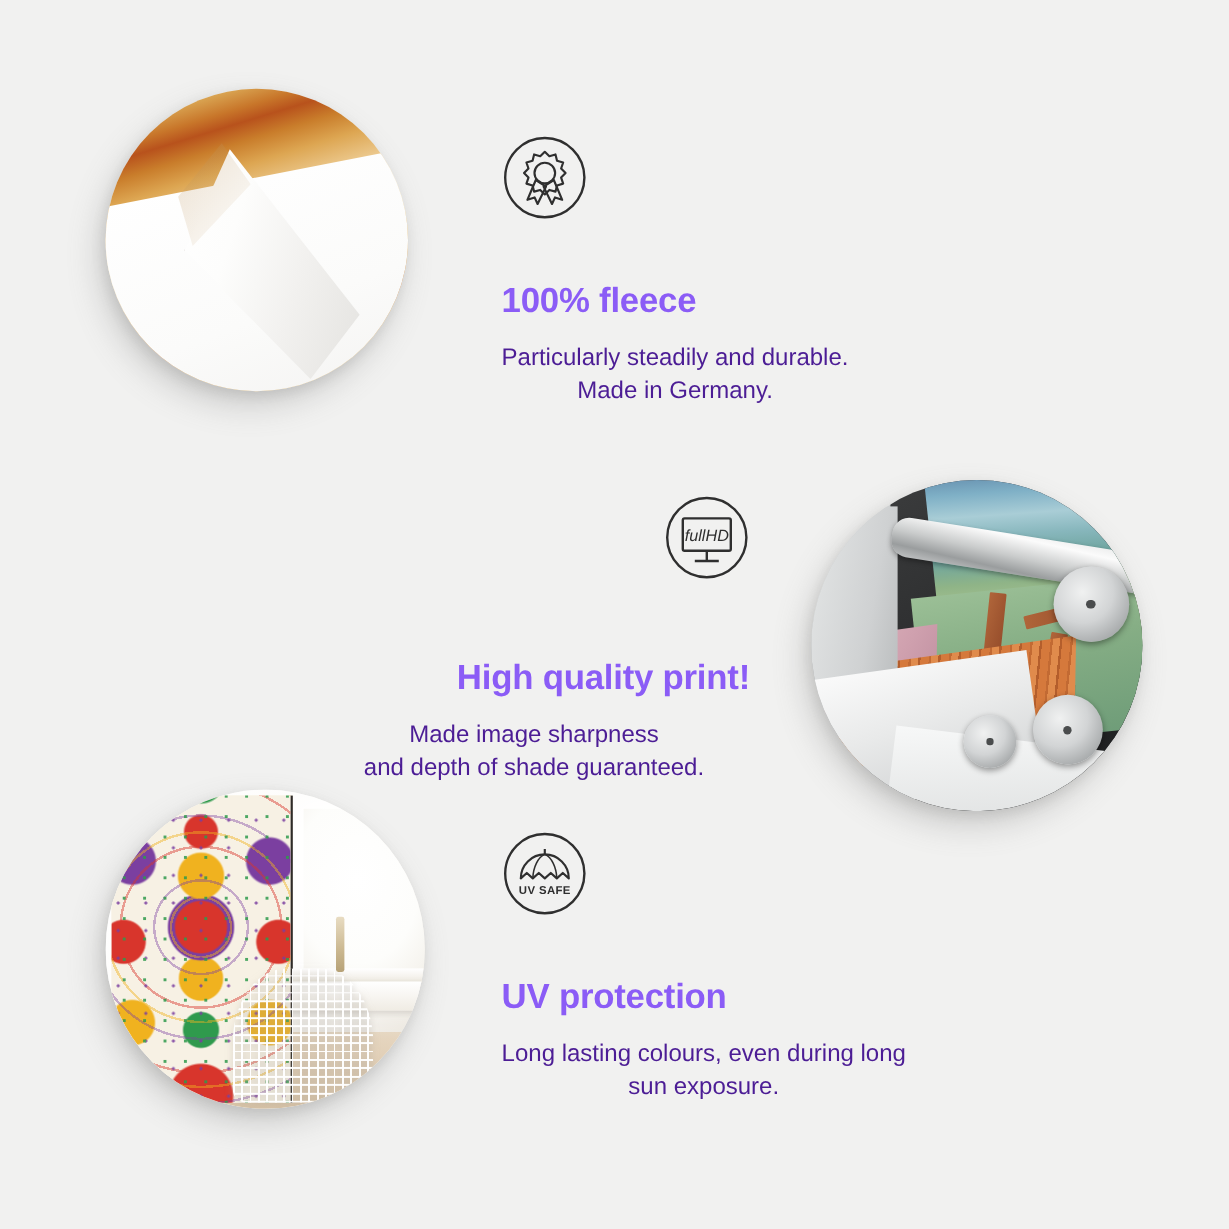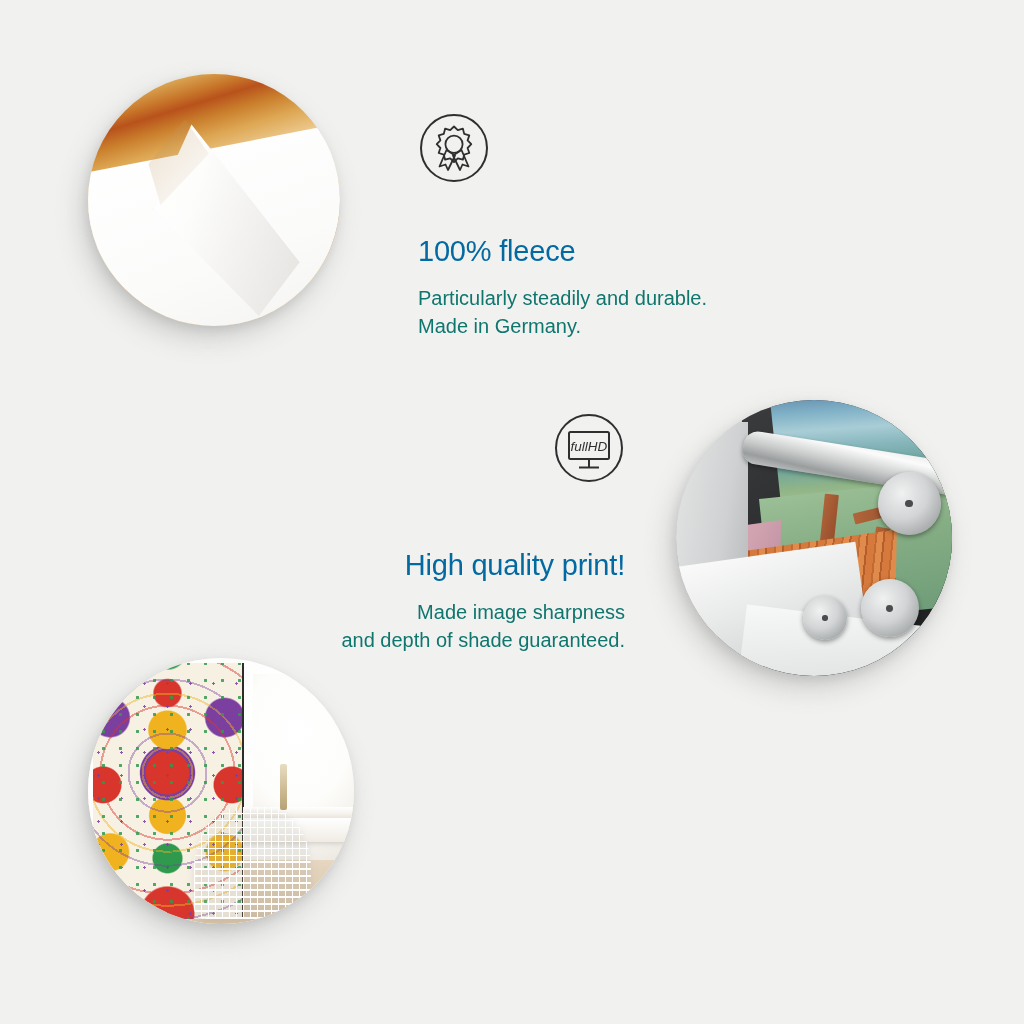--- a/index.html
+++ b/index.html
@@ -259,31 +259,32 @@
     box-shadow: 0 2px 5px rgba(170,165,155,0.45);
   }
 
   
   .feature {
     position: absolute;
   }
   .feature-title {
     margin: 0;
     font-size: 29px;
-    font-weight: normal;
-    color: #0369a1;
+    font-weight: bold;
+    color: #8b5cf6;
     letter-spacing: -0.2px;
     line-height: 1.1;
   }
   .feature-desc {
     margin: 0;
     font-size: 20px;
-    color: #0f766e;
+    color: #4c1d95;
     line-height: 1.42;
     white-space: pre-line;
+    text-align: center;
   }
 
   #feature-fleece { left: 418px; top: 112px; text-align: left; }
   #feature-fleece .feature-title { margin-top: 52px; }
   #feature-fleece .feature-desc  { margin-top: 16px; }
 
   #feature-print {
     left: 265px; top: 412px;
     width: 360px;
     text-align: right;
@@ -386,14 +387,36 @@
       <div class="mn-table"></div>
       <div class="mn-panel">
         <div class="mn-pattern"></div>
         <div class="mn-pattern-rings"></div>
         <div class="mn-pattern-dots"></div>
       </div>
       <div class="mn-chair"></div>
     </div>
   </div>
 
+  <div class="feature" id="feature-uv">
+
+    <div class="icon-wrap">
+      <svg class="icon-svg" width="72" height="72" viewBox="0 0 72 72">
+        <circle cx="36" cy="36" r="33" fill="none" stroke="#2f2f2f" stroke-width="2"></circle>
+
+        <path d="M16 40 A20 20 0 0 1 56 40
+                 L51 35.5 L46 40 L41 35.5 L36 40 L31 35.5 L26 40 L21 35.5 Z" fill="none" stroke="#2f2f2f" stroke-width="1.8" stroke-linejoin="round"></path>
+
+        <path d="M26 40 A13 22 0 0 1 36 20" fill="none" stroke="#2f2f2f" stroke-width="1.3"></path>
+        <path d="M46 40 A13 22 0 0 0 36 20" fill="none" stroke="#2f2f2f" stroke-width="1.3"></path>
+
+        <line x1="36" y1="20" x2="36" y2="15.5" stroke="#2f2f2f" stroke-width="1.8"></line>
+        <text x="36" y="53" text-anchor="middle" font-family="'Liberation Sans', sans-serif" font-size="9.5" font-weight="bold" letter-spacing="0.3" fill="#2f2f2f">UV SAFE</text>
+      </svg>
+    </div>
+
+    <h2 class="feature-title">UV protection</h2>
+
+    <p class="feature-desc">Long lasting colours, even during long
+sun exposure.</p>
+  </div>
 
 </div>
 
 </body></html>

